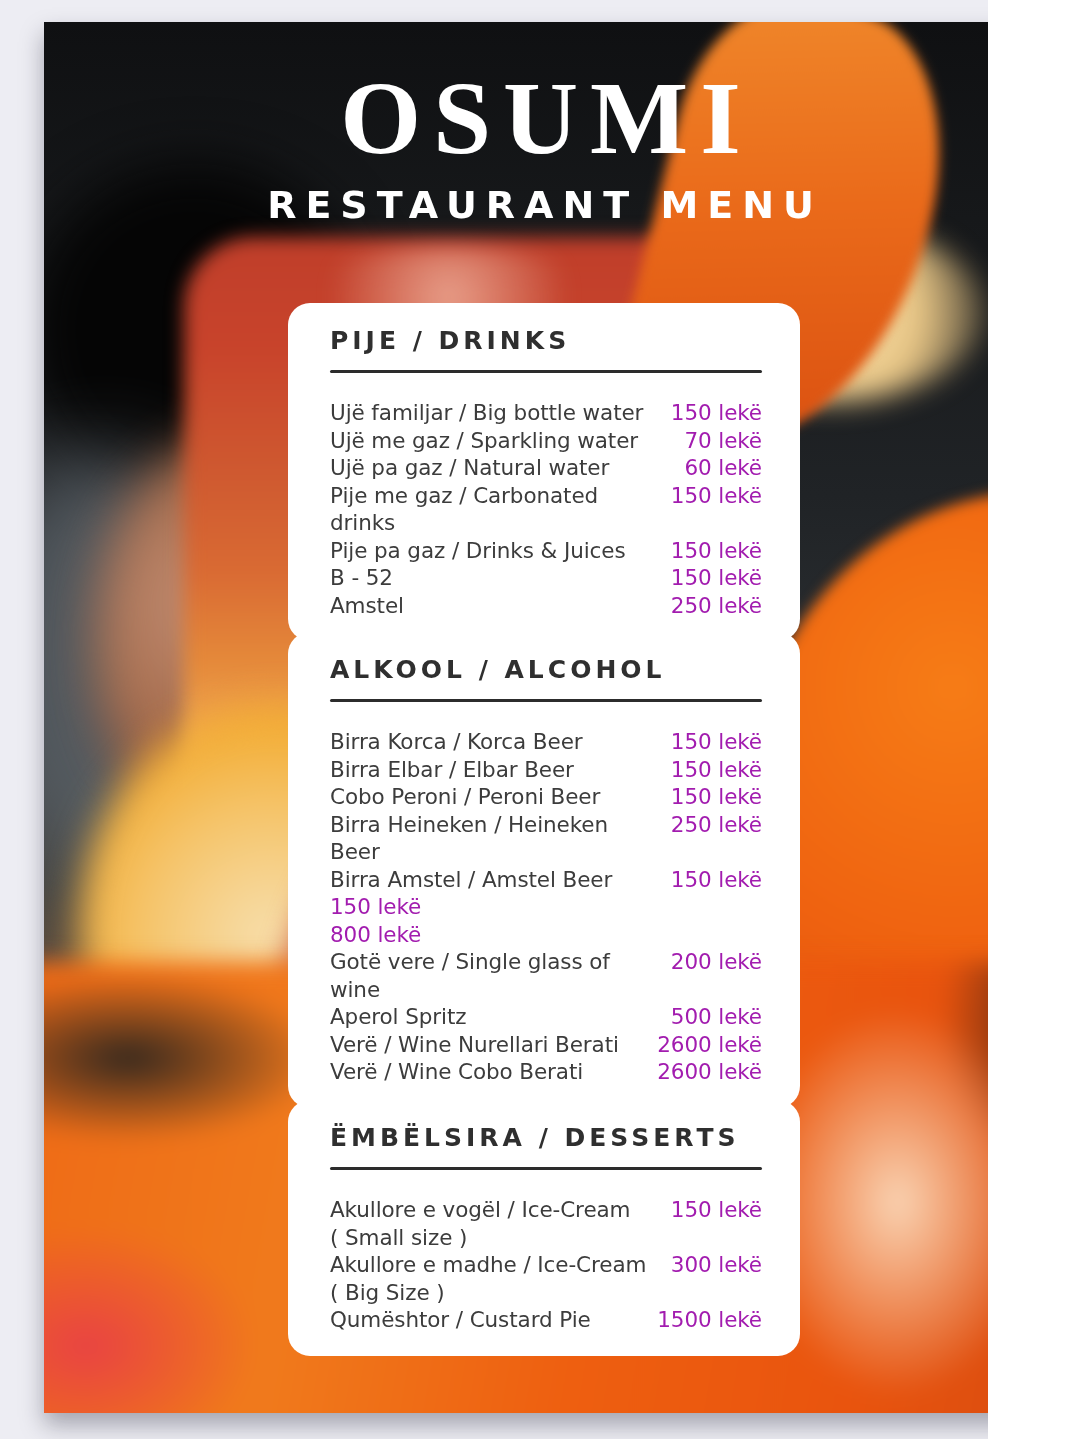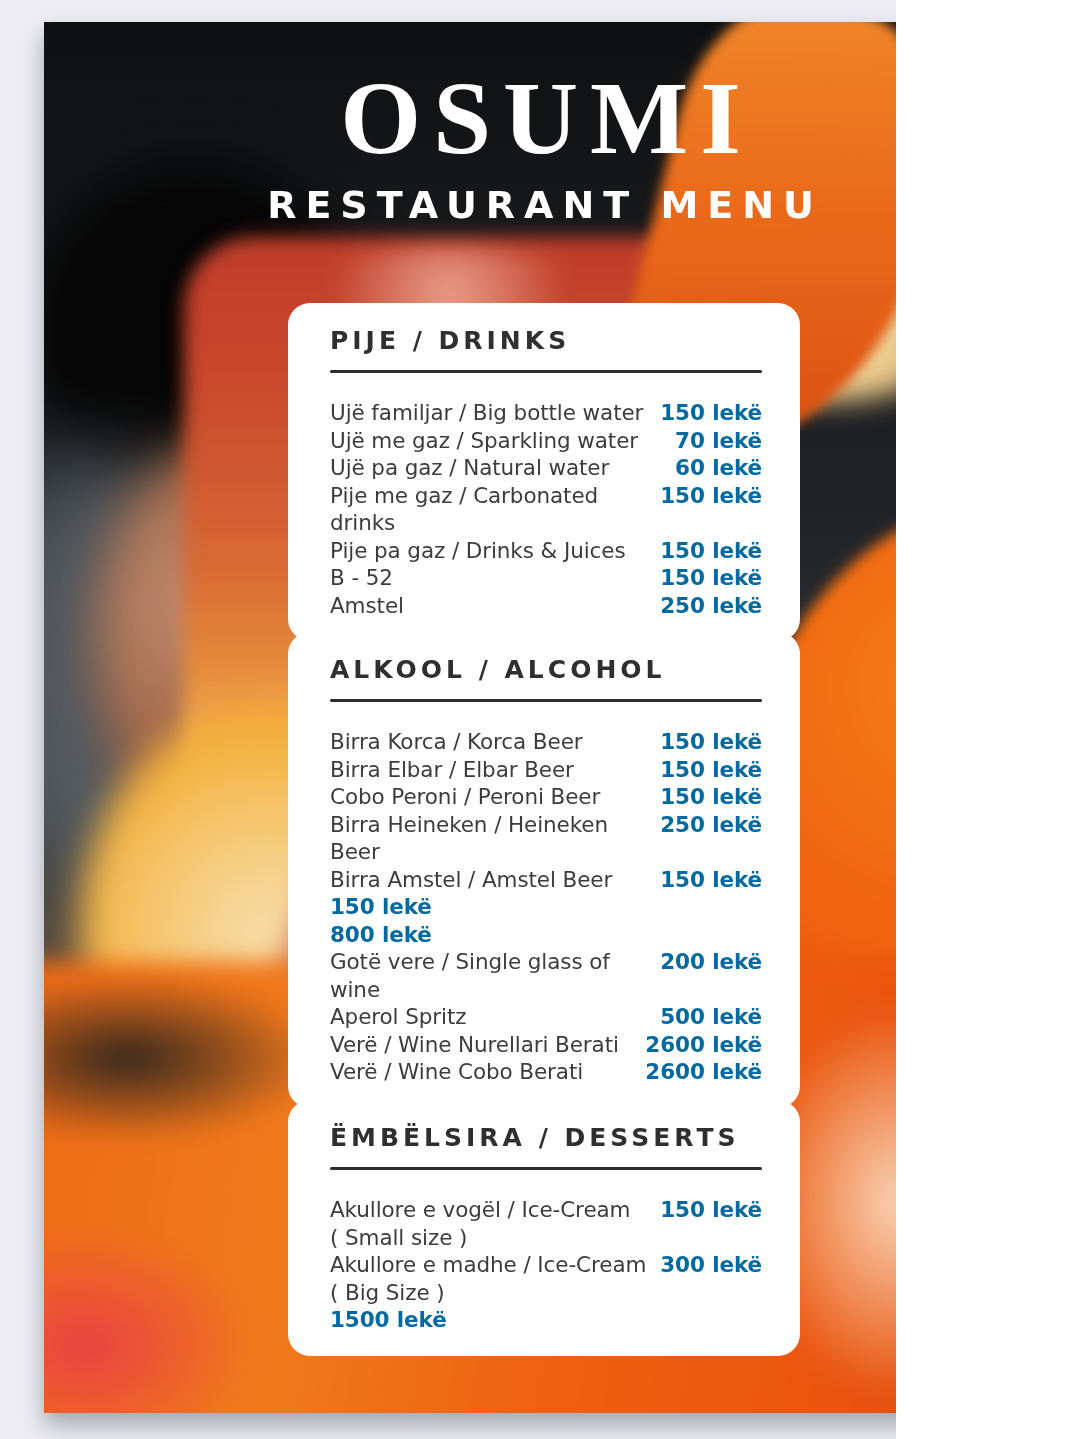--- a/index.html
+++ b/index.html
@@ -1,18 +1,18 @@
 <!DOCTYPE html>
 <html style="--page-bg: #ededf3; --card-bg: #ffffff; --title-text: #ffffff; --heading-text: #2f2f2f; --item-text: #3c3c3c; --divider: #2c2c2c; --photo-orange: #ee5f10;"><head>
 <meta charset="utf-8">
 <style>
   html,body{margin:0;padding:0;}
   .page{
     position:relative;
-    width:896px;height:1439px;
+    width:988px;height:1439px;
     background:var(--page-bg,#ededf3);
     font-family:"DejaVu Sans","Liberation Sans",sans-serif;
     overflow:hidden;
   }
   
   .photo{
     position:absolute;left:44px;top:22px;width:993px;height:1391px;
     overflow:hidden;background:#17191b;
     box-shadow:0 12px 22px rgba(30,30,50,.35);
   }
@@ -76,21 +76,21 @@
   .card-desserts{top:1100px;}
   .section-title{
     font-size:25px;font-weight:700;letter-spacing:4px;
     color:var(--heading-text,#2f2f2f);line-height:30px;
   }
   .divider{height:3px;background:var(--divider,#2c2c2c);margin-top:14px;border-radius:2px;}
   .items{margin-top:26px;}
   .row{display:flex;justify-content:space-between;align-items:flex-start;
     font-size:21.5px;line-height:27.5px;color:var(--item-text,#3c3c3c);letter-spacing:-0.1px;}
   .row .name{flex:1;padding-right:8px;}
-  .row .price{font-weight:700;color:#0369a1;white-space:nowrap;}
+  .row .price{font-weight:400;color:#a21caf;white-space:nowrap;}
   .name-wrap{flex:1;padding-right:8px;}
   .name-wrap .line2{display:block;}
 </style>
 </head>
 <body>
 
 <div class="page">
 
   <div class="photo">
     <div class="ph-base"></div>
@@ -208,18 +208,19 @@
         <span class="price">150 lekë</span>
       </div>
       <div class="row">
         <span class="name-wrap">
           <span>Akullore e madhe / Ice-Cream</span>
           <span class="line2">( Big Size )</span>
         </span>
         <span class="price">300 lekë</span>
       </div>
       <div class="row">
+        <span class="name">Qumështor / Custard Pie</span>
         <span class="price">1500 lekë</span>
       </div>
     </div>
   </div>
 
 </div>
 
 </body></html>

